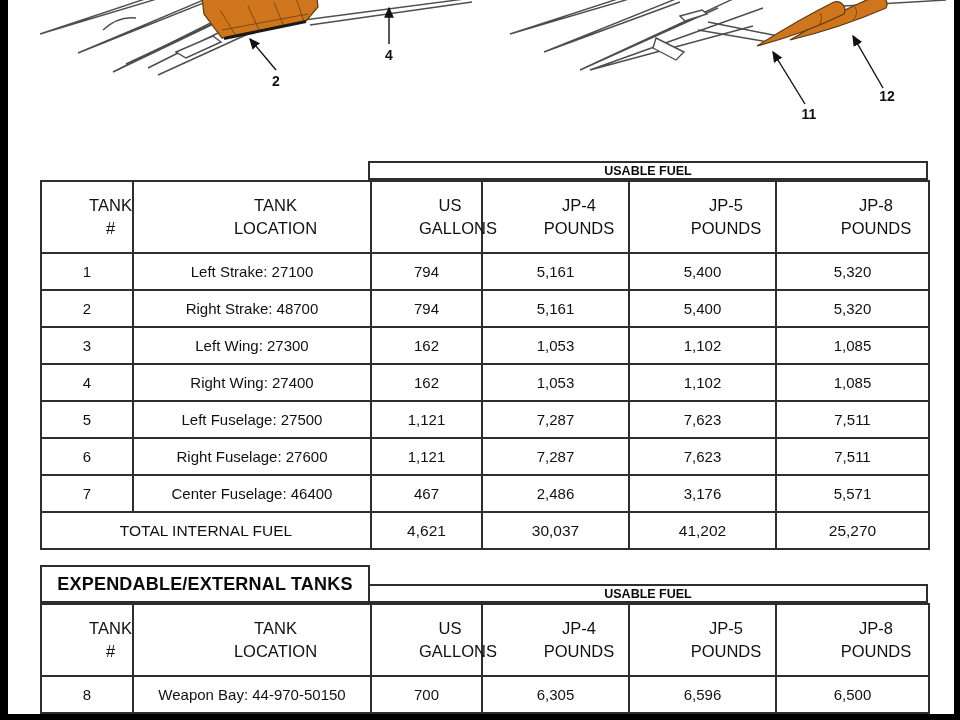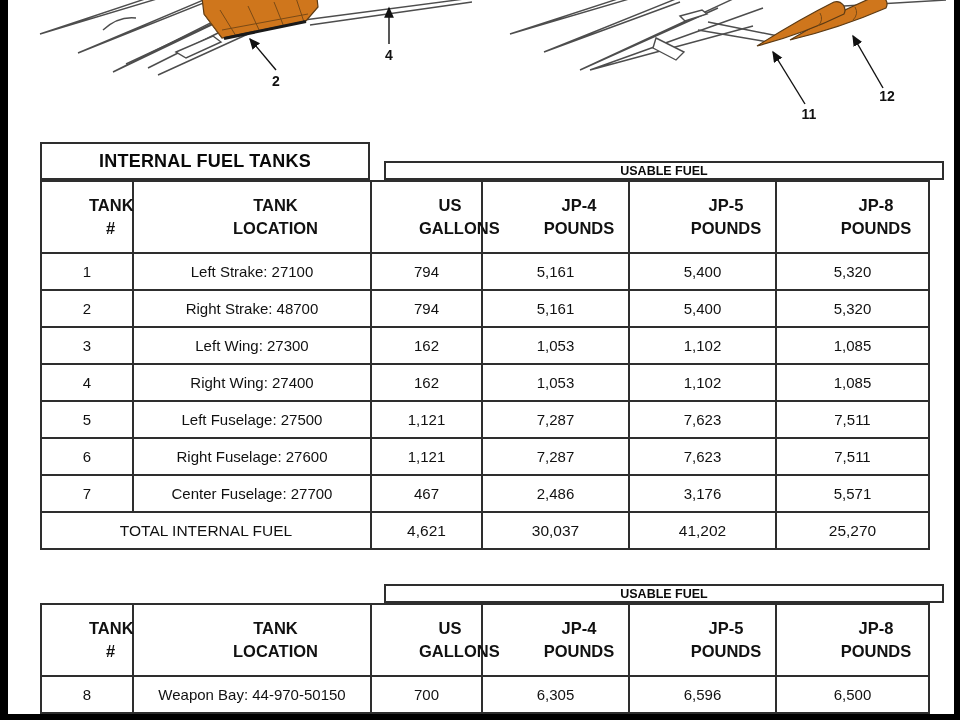--- a/index.html
+++ b/index.html
@@ -13,25 +13,25 @@
   .tbl-block { position:absolute; left:32px; width:888px; }
   .tbl-block.internal { top:142px; }
   .tbl-block.external { top:565px; }
 
   .strip { position:relative; height:38px; width:888px; }
   .title-box { position:absolute; left:0; top:0; width:330px; height:38px; border:2px solid #2e2e2e;
                background:#fff; display:flex; align-items:center; justify-content:center;
                font-weight:bold; font-size:18px; letter-spacing:0.2px; color:#0a0a0a; z-index:2; }
   .usable-band { position:absolute; left:328px; bottom:0; width:560px; height:19px; border:2px solid #2e2e2e;
                  display:flex; align-items:center; justify-content:center;
-                 font-weight:bold; font-size:12.5px; color:#0a0a0a; background:#fff;margin-left:16px; }
+                 font-weight:bold; font-size:12.5px; color:#0a0a0a; background:#fff; }
 
   table { border-collapse:collapse; table-layout:fixed; width:888px; background:#fff; }
   th, td { border:2px solid #2e2e2e; text-align:center; vertical-align:middle; color:#111; }
-  thead th { height:72px; font-size:16.5px; font-weight:bold; line-height:1.4;padding-left:47px; }
+  thead th { height:72px; font-size:16.5px; font-weight:normal; line-height:1.4;padding-left:47px; }
   tbody td { height:37px; font-size:15px; font-weight:normal; }
   tfoot td { height:37px; font-size:15.5px; font-weight:normal; }
   tr.clip td { height:34px; }
 </style>
 </head>
 <body>
 
 <div class="frame">
 <div class="page">
 
@@ -84,132 +84,20 @@
 
     <g>
       <path d="M797,104 L765,52" stroke="#111" stroke-width="1.4" fill="none" marker-end="url(#arr)"></path>
       <text x="801" y="119" font-size="14" font-weight="bold" fill="#111" text-anchor="middle">11</text>
       <path d="M875,88 L845,36" stroke="#111" stroke-width="1.4" fill="none" marker-end="url(#arr)"></path>
       <text x="879" y="101" font-size="14" font-weight="bold" fill="#111" text-anchor="middle">12</text>
     </g>
   </svg>
 
   <div class="tbl-block internal">
-    <div class="strip">
-      <div class="title-box">INTERNAL FUEL TANKS</div>
-      <div class="usable-band">USABLE FUEL</div>
-    </div>
-    <table>
-      <colgroup>
-        <col style="width:92px">
-            <col style="width:238px">
-            <col style="width:111px">
-        <col style="width:147px">
-            <col style="width:147px">
-            <col style="width:153px">
-      </colgroup>
-      <thead>
-        <tr>
-          <th>
-                <div>TANK</div>
-                <div>#</div>
-              </th>
-          <th>
-                <div>TANK</div>
-                <div>LOCATION</div>
-              </th>
-          <th>
-                <div>US</div>
-                <div>GALLONS</div>
-              </th>
-          <th>
-                <div>JP-4</div>
-                <div>POUNDS</div>
-              </th>
-          <th>
-                <div>JP-5</div>
-                <div>POUNDS</div>
-              </th>
-          <th>
-                <div>JP-8</div>
-                <div>POUNDS</div>
-              </th>
-        </tr>
-      </thead>
-      <tbody>
-            <tr>
-              <td>1</td>
-              <td>Left Strake: 27100</td>
-              <td>794</td>
-              <td>5,161</td>
-              <td>5,400</td>
-              <td>5,320</td>
-            </tr>
-            <tr>
-              <td>2</td>
-              <td>Right Strake: 48700</td>
-              <td>794</td>
-              <td>5,161</td>
-              <td>5,400</td>
-              <td>5,320</td>
-            </tr>
-            <tr>
-              <td>3</td>
-              <td>Left Wing: 27300</td>
-              <td>162</td>
-              <td>1,053</td>
-              <td>1,102</td>
-              <td>1,085</td>
-            </tr>
-            <tr>
-              <td>4</td>
-              <td>Right Wing: 27400</td>
-              <td>162</td>
-              <td>1,053</td>
-              <td>1,102</td>
-              <td>1,085</td>
-            </tr>
-            <tr>
-              <td>5</td>
-              <td>Left Fuselage: 27500</td>
-              <td>1,121</td>
-              <td>7,287</td>
-              <td>7,623</td>
-              <td>7,511</td>
-            </tr>
-            <tr>
-              <td>6</td>
-              <td>Right Fuselage: 27600</td>
-              <td>1,121</td>
-              <td>7,287</td>
-              <td>7,623</td>
-              <td>7,511</td>
-            </tr>
-            <tr>
-              <td>7</td>
-              <td>Center Fuselage: 27700</td>
-              <td>467</td>
-              <td>2,486</td>
-              <td>3,176</td>
-              <td>5,571</td>
-            </tr>
-          </tbody>
-      <tfoot>
-        <tr>
-          <td colspan="2">TOTAL INTERNAL FUEL</td>
-          <td>4,621</td>
-          <td>30,037</td>
-          <td>41,202</td>
-          <td>25,270</td>
-        </tr>
-      </tfoot>
-    </table>
-  </div>
-
-  <div class="tbl-block external">
     <div class="strip">
       <div class="usable-band">USABLE FUEL</div>
     </div>
     <table>
       <colgroup>
         <col style="width:92px">
             <col style="width:238px">
             <col style="width:111px">
         <col style="width:147px">
             <col style="width:147px">
@@ -238,20 +126,132 @@
                 <div>POUNDS</div>
               </th>
           <th>
                 <div>JP-8</div>
                 <div>POUNDS</div>
               </th>
         </tr>
       </thead>
       <tbody>
             <tr>
+              <td>1</td>
+              <td>Left Strake: 27100</td>
+              <td>794</td>
+              <td>5,161</td>
+              <td>5,400</td>
+              <td>5,320</td>
+            </tr>
+            <tr>
+              <td>2</td>
+              <td>Right Strake: 48700</td>
+              <td>794</td>
+              <td>5,161</td>
+              <td>5,400</td>
+              <td>5,320</td>
+            </tr>
+            <tr>
+              <td>3</td>
+              <td>Left Wing: 27300</td>
+              <td>162</td>
+              <td>1,053</td>
+              <td>1,102</td>
+              <td>1,085</td>
+            </tr>
+            <tr>
+              <td>4</td>
+              <td>Right Wing: 27400</td>
+              <td>162</td>
+              <td>1,053</td>
+              <td>1,102</td>
+              <td>1,085</td>
+            </tr>
+            <tr>
+              <td>5</td>
+              <td>Left Fuselage: 27500</td>
+              <td>1,121</td>
+              <td>7,287</td>
+              <td>7,623</td>
+              <td>7,511</td>
+            </tr>
+            <tr>
+              <td>6</td>
+              <td>Right Fuselage: 27600</td>
+              <td>1,121</td>
+              <td>7,287</td>
+              <td>7,623</td>
+              <td>7,511</td>
+            </tr>
+            <tr>
+              <td>7</td>
+              <td>Center Fuselage: 46400</td>
+              <td>467</td>
+              <td>2,486</td>
+              <td>3,176</td>
+              <td>5,571</td>
+            </tr>
+          </tbody>
+      <tfoot>
+        <tr>
+          <td colspan="2">TOTAL INTERNAL FUEL</td>
+          <td>4,621</td>
+          <td>30,037</td>
+          <td>41,202</td>
+          <td>25,270</td>
+        </tr>
+      </tfoot>
+    </table>
+  </div>
+
+  <div class="tbl-block external">
+    <div class="strip">
+      <div class="title-box">EXPENDABLE/EXTERNAL TANKS</div>
+      <div class="usable-band">USABLE FUEL</div>
+    </div>
+    <table>
+      <colgroup>
+        <col style="width:92px">
+            <col style="width:238px">
+            <col style="width:111px">
+        <col style="width:147px">
+            <col style="width:147px">
+            <col style="width:153px">
+      </colgroup>
+      <thead>
+        <tr>
+          <th>
+                <div>TANK</div>
+                <div>#</div>
+              </th>
+          <th>
+                <div>TANK</div>
+                <div>LOCATION</div>
+              </th>
+          <th>
+                <div>US</div>
+                <div>GALLONS</div>
+              </th>
+          <th>
+                <div>JP-4</div>
+                <div>POUNDS</div>
+              </th>
+          <th>
+                <div>JP-5</div>
+                <div>POUNDS</div>
+              </th>
+          <th>
+                <div>JP-8</div>
+                <div>POUNDS</div>
+              </th>
+        </tr>
+      </thead>
+      <tbody>
+            <tr>
               <td>8</td>
               <td>Weapon Bay: 44-970-50150</td>
               <td>700</td>
               <td>6,305</td>
               <td>6,596</td>
               <td>6,500</td>
             </tr>
           </tbody>
       <tfoot>
         <tr class="clip">

